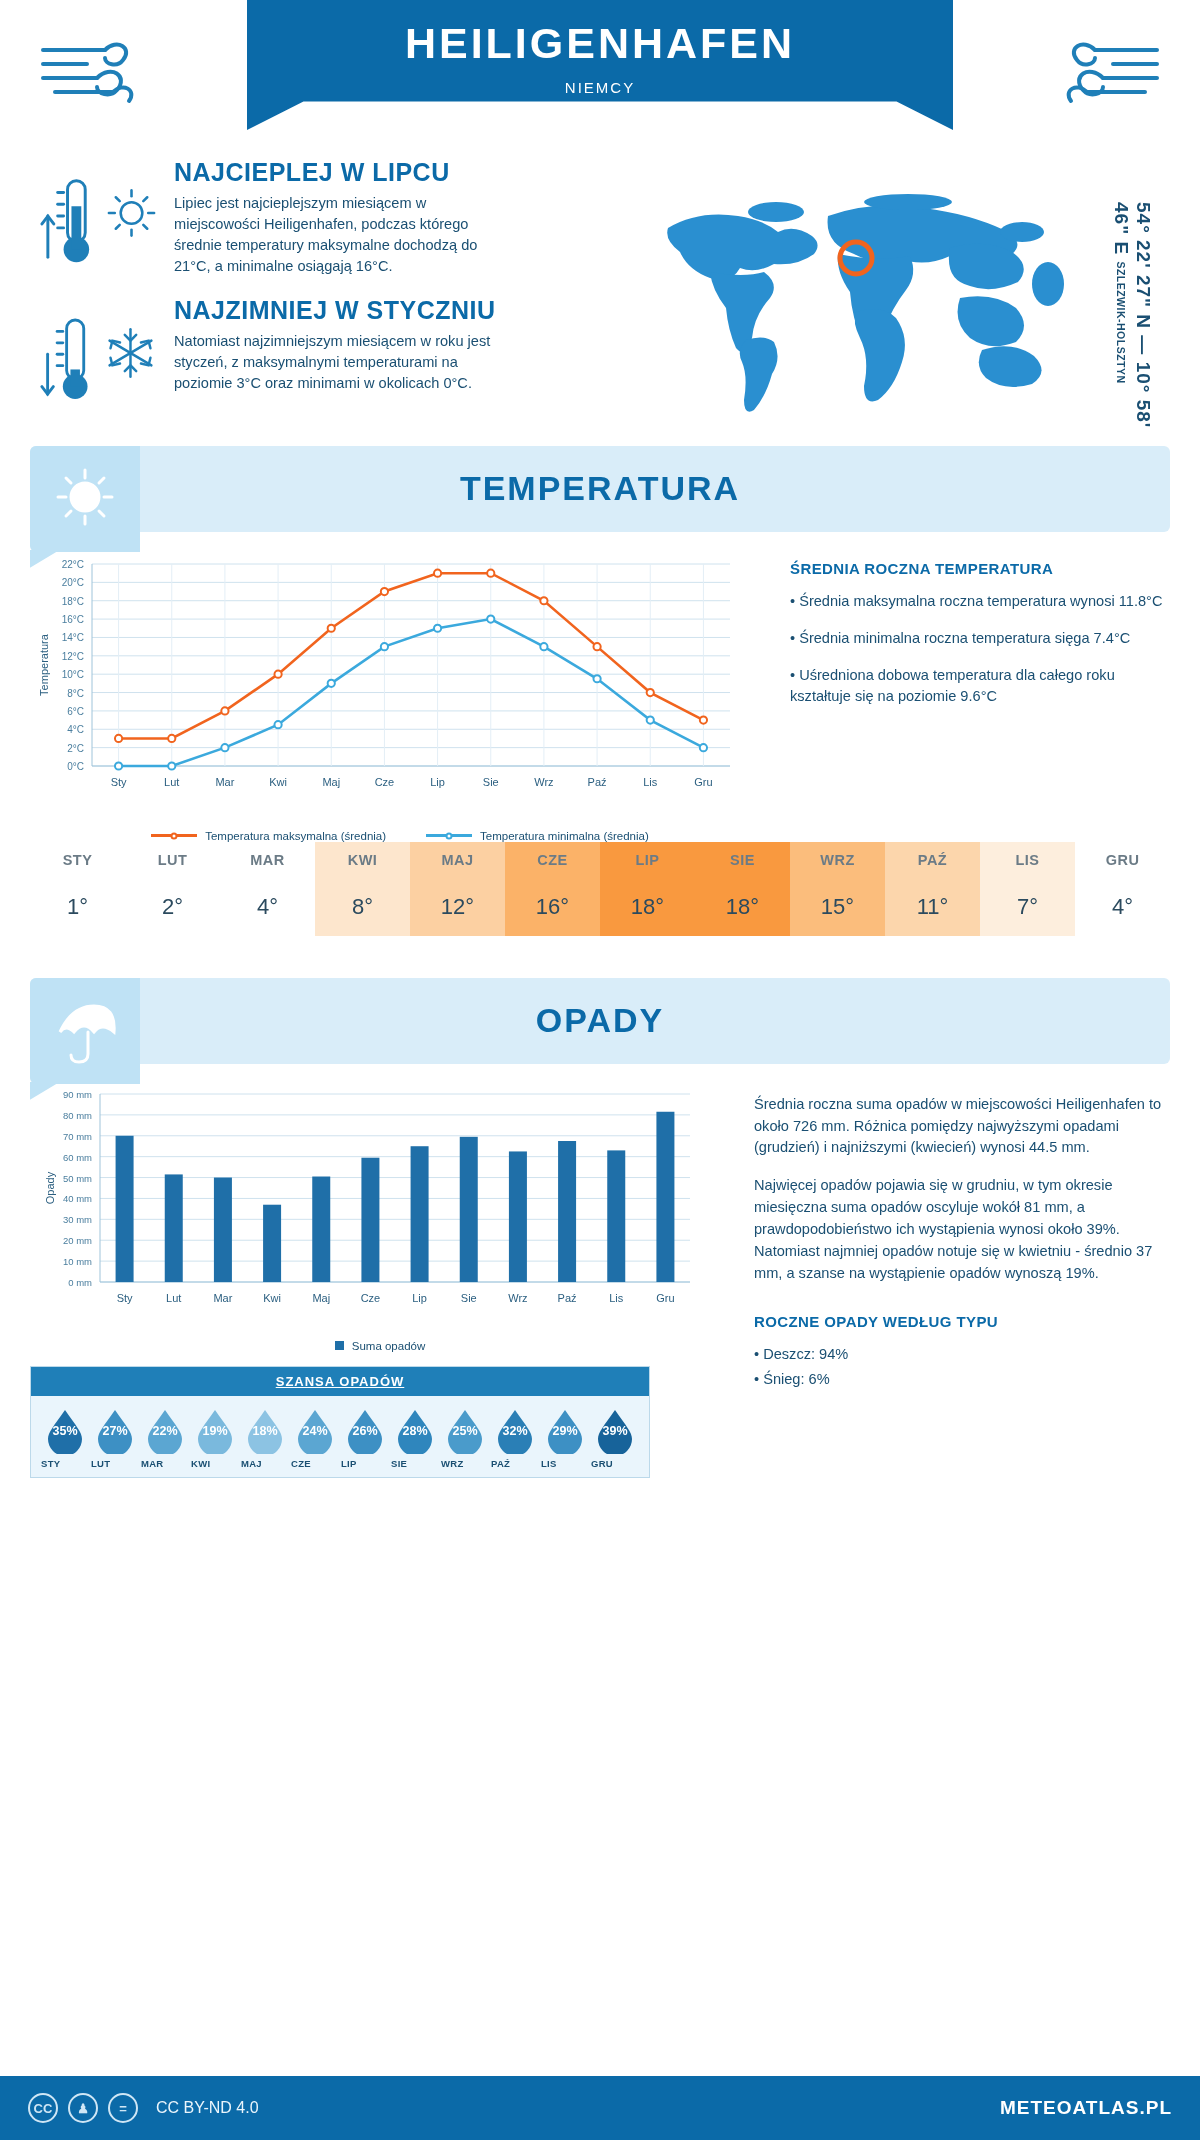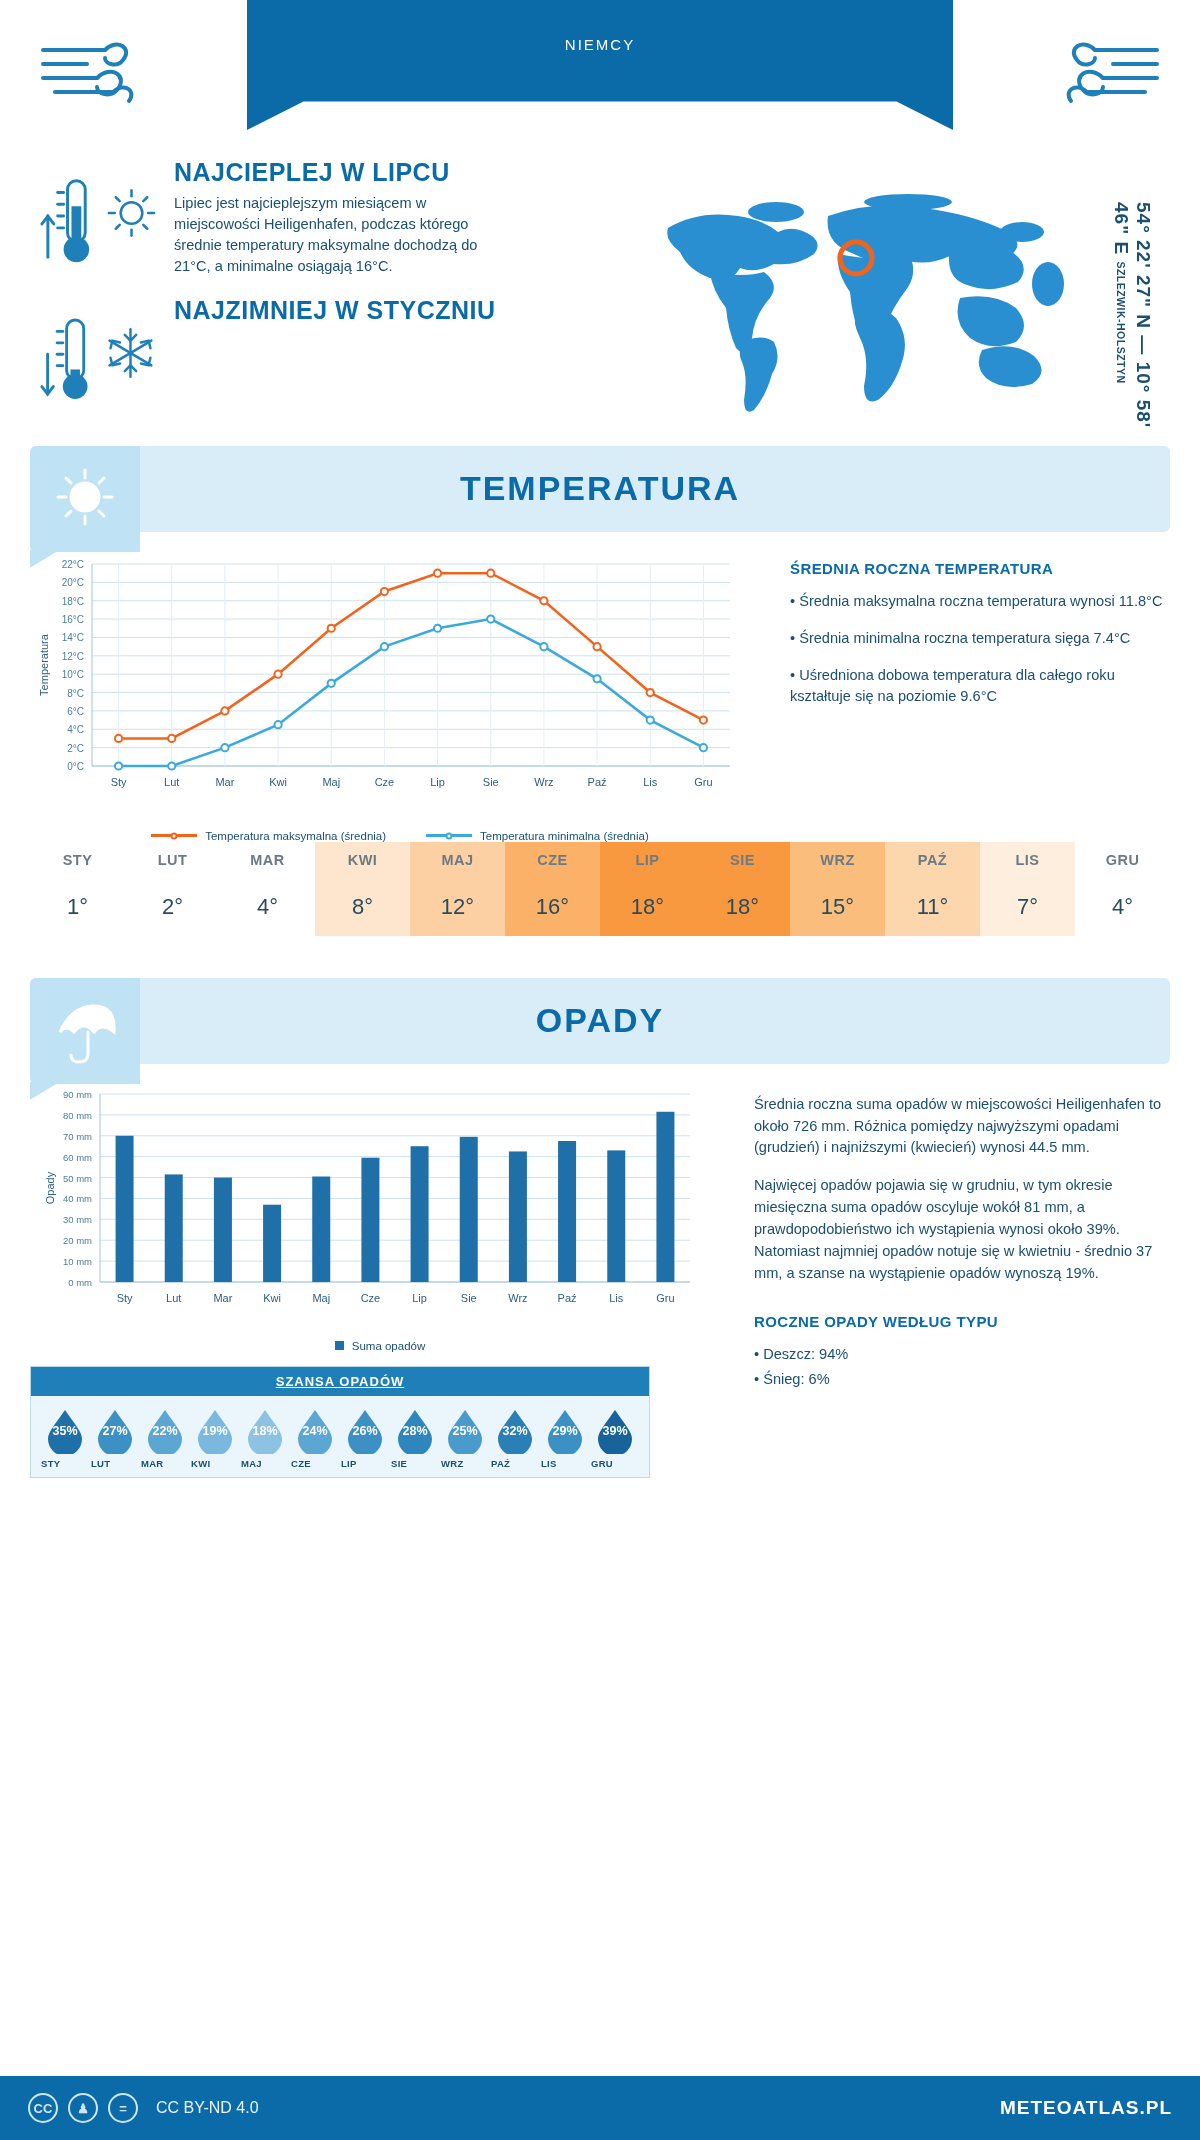--- a/index.html
+++ b/index.html
@@ -153,20 +153,21 @@
             <path d="M8 34 H52"></path>
             <path d="M8 48 H62"></path>
             <path d="M20 62 H78"></path>
           <path d="M70 20 c12 -12 28 -2 18 10 c-6 8 -18 4 -18 -2"></path>
           <path d="M62 48 c14 -14 32 -2 20 12 c-7 8 -20 4 -20 -3"></path>
           <path d="M78 62 c10 -10 24 -2 16 9"></path>
         </g>
       </svg>
     </div>
     <div class="header-banner">
+      <div class="city-name">HEILIGENHAFEN</div>
       <div class="country-name">NIEMCY</div>
     </div>
     <div class="wind-right">
       <svg width="130" height="80" viewBox="0 0 130 80">
         <g stroke="#1f7fb8" stroke-width="4" fill="none" stroke-linecap="round">
           <path d="M60 20 H122"></path>
             <path d="M78 34 H122"></path>
             <path d="M68 48 H122"></path>
             <path d="M52 62 H110"></path>
           <path d="M60 20 c-12 -12 -28 -2 -18 10 c6 8 18 4 18 -2"></path>
@@ -239,20 +240,21 @@
                 <path d="M25 50 L31 44 L37 50"></path>
               <path d="M10 26 L12 18 L20 20"></path>
                 <path d="M52 36 L50 44 L42 42"></path>
               <path d="M20 42 L12 44 L10 36"></path>
                 <path d="M42 20 L50 18 L52 26"></path>
             </g>
           </svg>
         </div>
         <div class="intro-text-wrap">
           <h2 class="intro-title">NAJZIMNIEJ W STYCZNIU</h2>
+          <p class="intro-para">Natomiast najzimniejszym miesiącem w roku jest styczeń, z maksymalnymi temperaturami na poziomie 3°C oraz minimami w okolicach 0°C.</p>
         </div>
       </div>
     </div>
 
     <div class="intro-right">
       <div class="map-wrap">
         <svg width="420" height="230" viewBox="0 0 420 230">
           <g fill="#2a8fd0">
             <path d="M18 40 q30 -18 70 -12 q26 4 40 16 q16 -8 34 4 q10 8 2 18 q-16 12 -40 10 q-18 10 -34 4 q-10 18 -30 10 q-22 -8 -30 -26 q-16 -12 -12 -24z"></path>
             <path d="M60 84 q34 6 54 0 q16 12 6 26 q-16 18 -18 40 q-6 22 -16 10 q-8 -18 -10 -40 q-14 -18 -16 -36z"></path>

